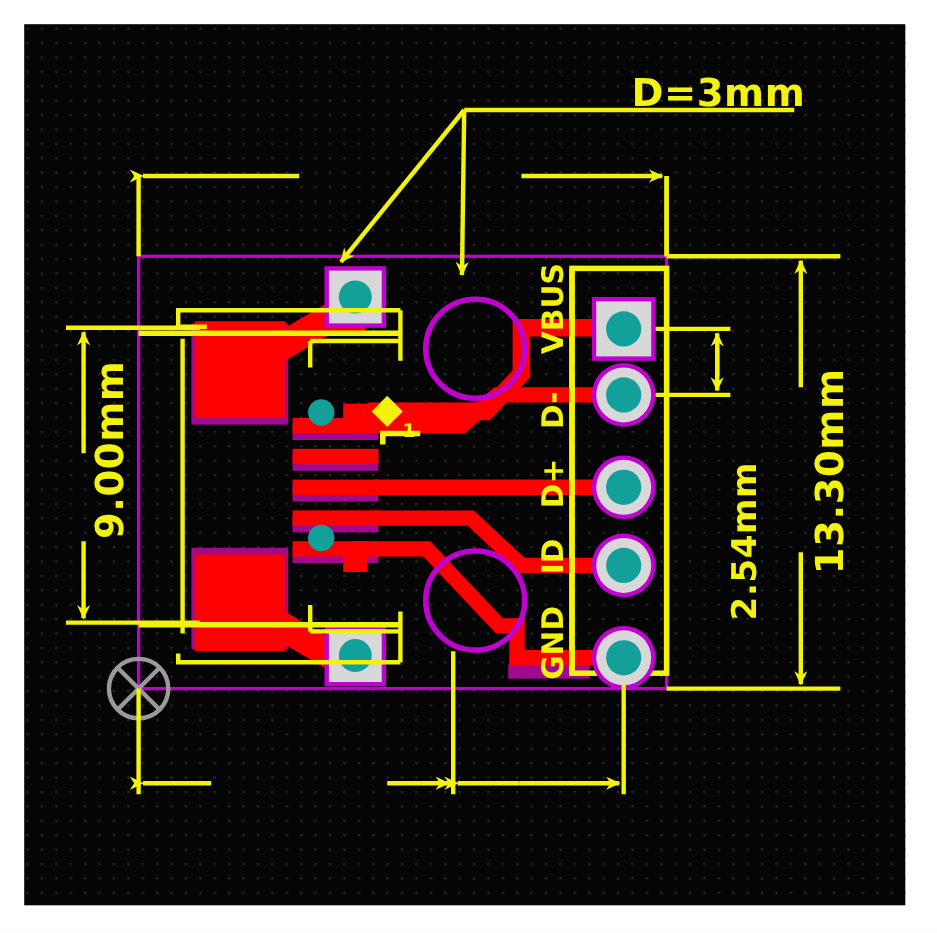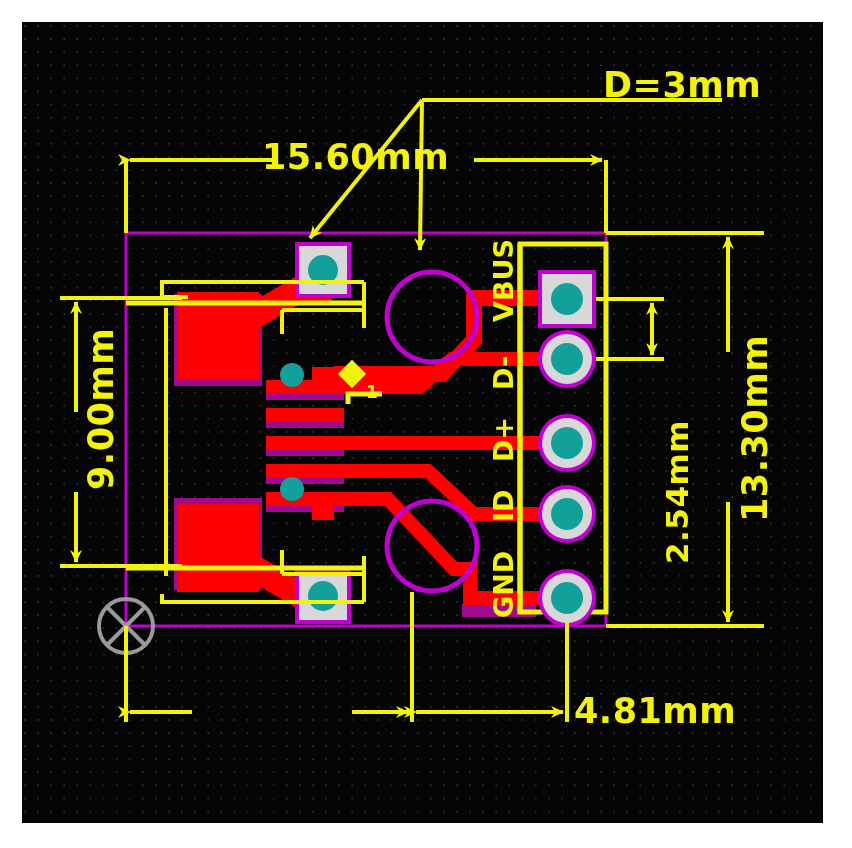--- a/index.html
+++ b/index.html
@@ -205,32 +205,30 @@
         <line x1="450" y1="690" x2="394" y2="690" marker-end="url(#arrL)"></line>
         <line x1="450" y1="690" x2="541" y2="690" marker-end="url(#arrR)"></line>
       </g>
 
       <path fill="none" stroke="#f2f20c" stroke-width="4" d="M 400 78 L 288 216" marker-end="url(#arrR)"></path>
 
       <path fill="none" stroke="#f2f20c" stroke-width="4" d="M 584 138 L 584 211"></path>
 
     </svg>
 
-    <div class="dim dim-h" style="left:240px;top:118px;">15.60mm</div>
-
-    <div class="dim dim-h" style="left:552px;top:46px;margin-left:29px;">D=3mm</div>
+
+    <div class="dim dim-h" style="left:552px;top:46px;">D=3mm</div>
 
     <div class="dim dim-v" style="left:62px;top:468px;transform:rotate(-90deg);">9.00mm</div>
 
     <div class="dim dim-v dim-small" style="left:640px;top:542px;transform:rotate(-90deg);">2.54mm</div>
 
     <div class="dim dim-v" style="left:716px;top:500px;transform:rotate(-90deg);">13.30mm</div>
 
 
-    <div class="dim dim-h" style="left:552px;top:672px;">4.81mm</div>
 
     <div class="pinlbl" style="left:468px;top:300px;transform:rotate(-90deg);">VBUS</div>
     <div class="pinlbl" style="left:468px;top:368px;transform:rotate(-90deg);">D-</div>
     <div class="pinlbl" style="left:468px;top:440px;transform:rotate(-90deg);">D+</div>
     <div class="pinlbl" style="left:468px;top:500px;transform:rotate(-90deg);">ID</div>
     <div class="pinlbl" style="left:468px;top:596px;transform:rotate(-90deg);">GND</div>
 
     <div class="desig" style="left:344px;top:362px;">1</div>
 
   </div>

